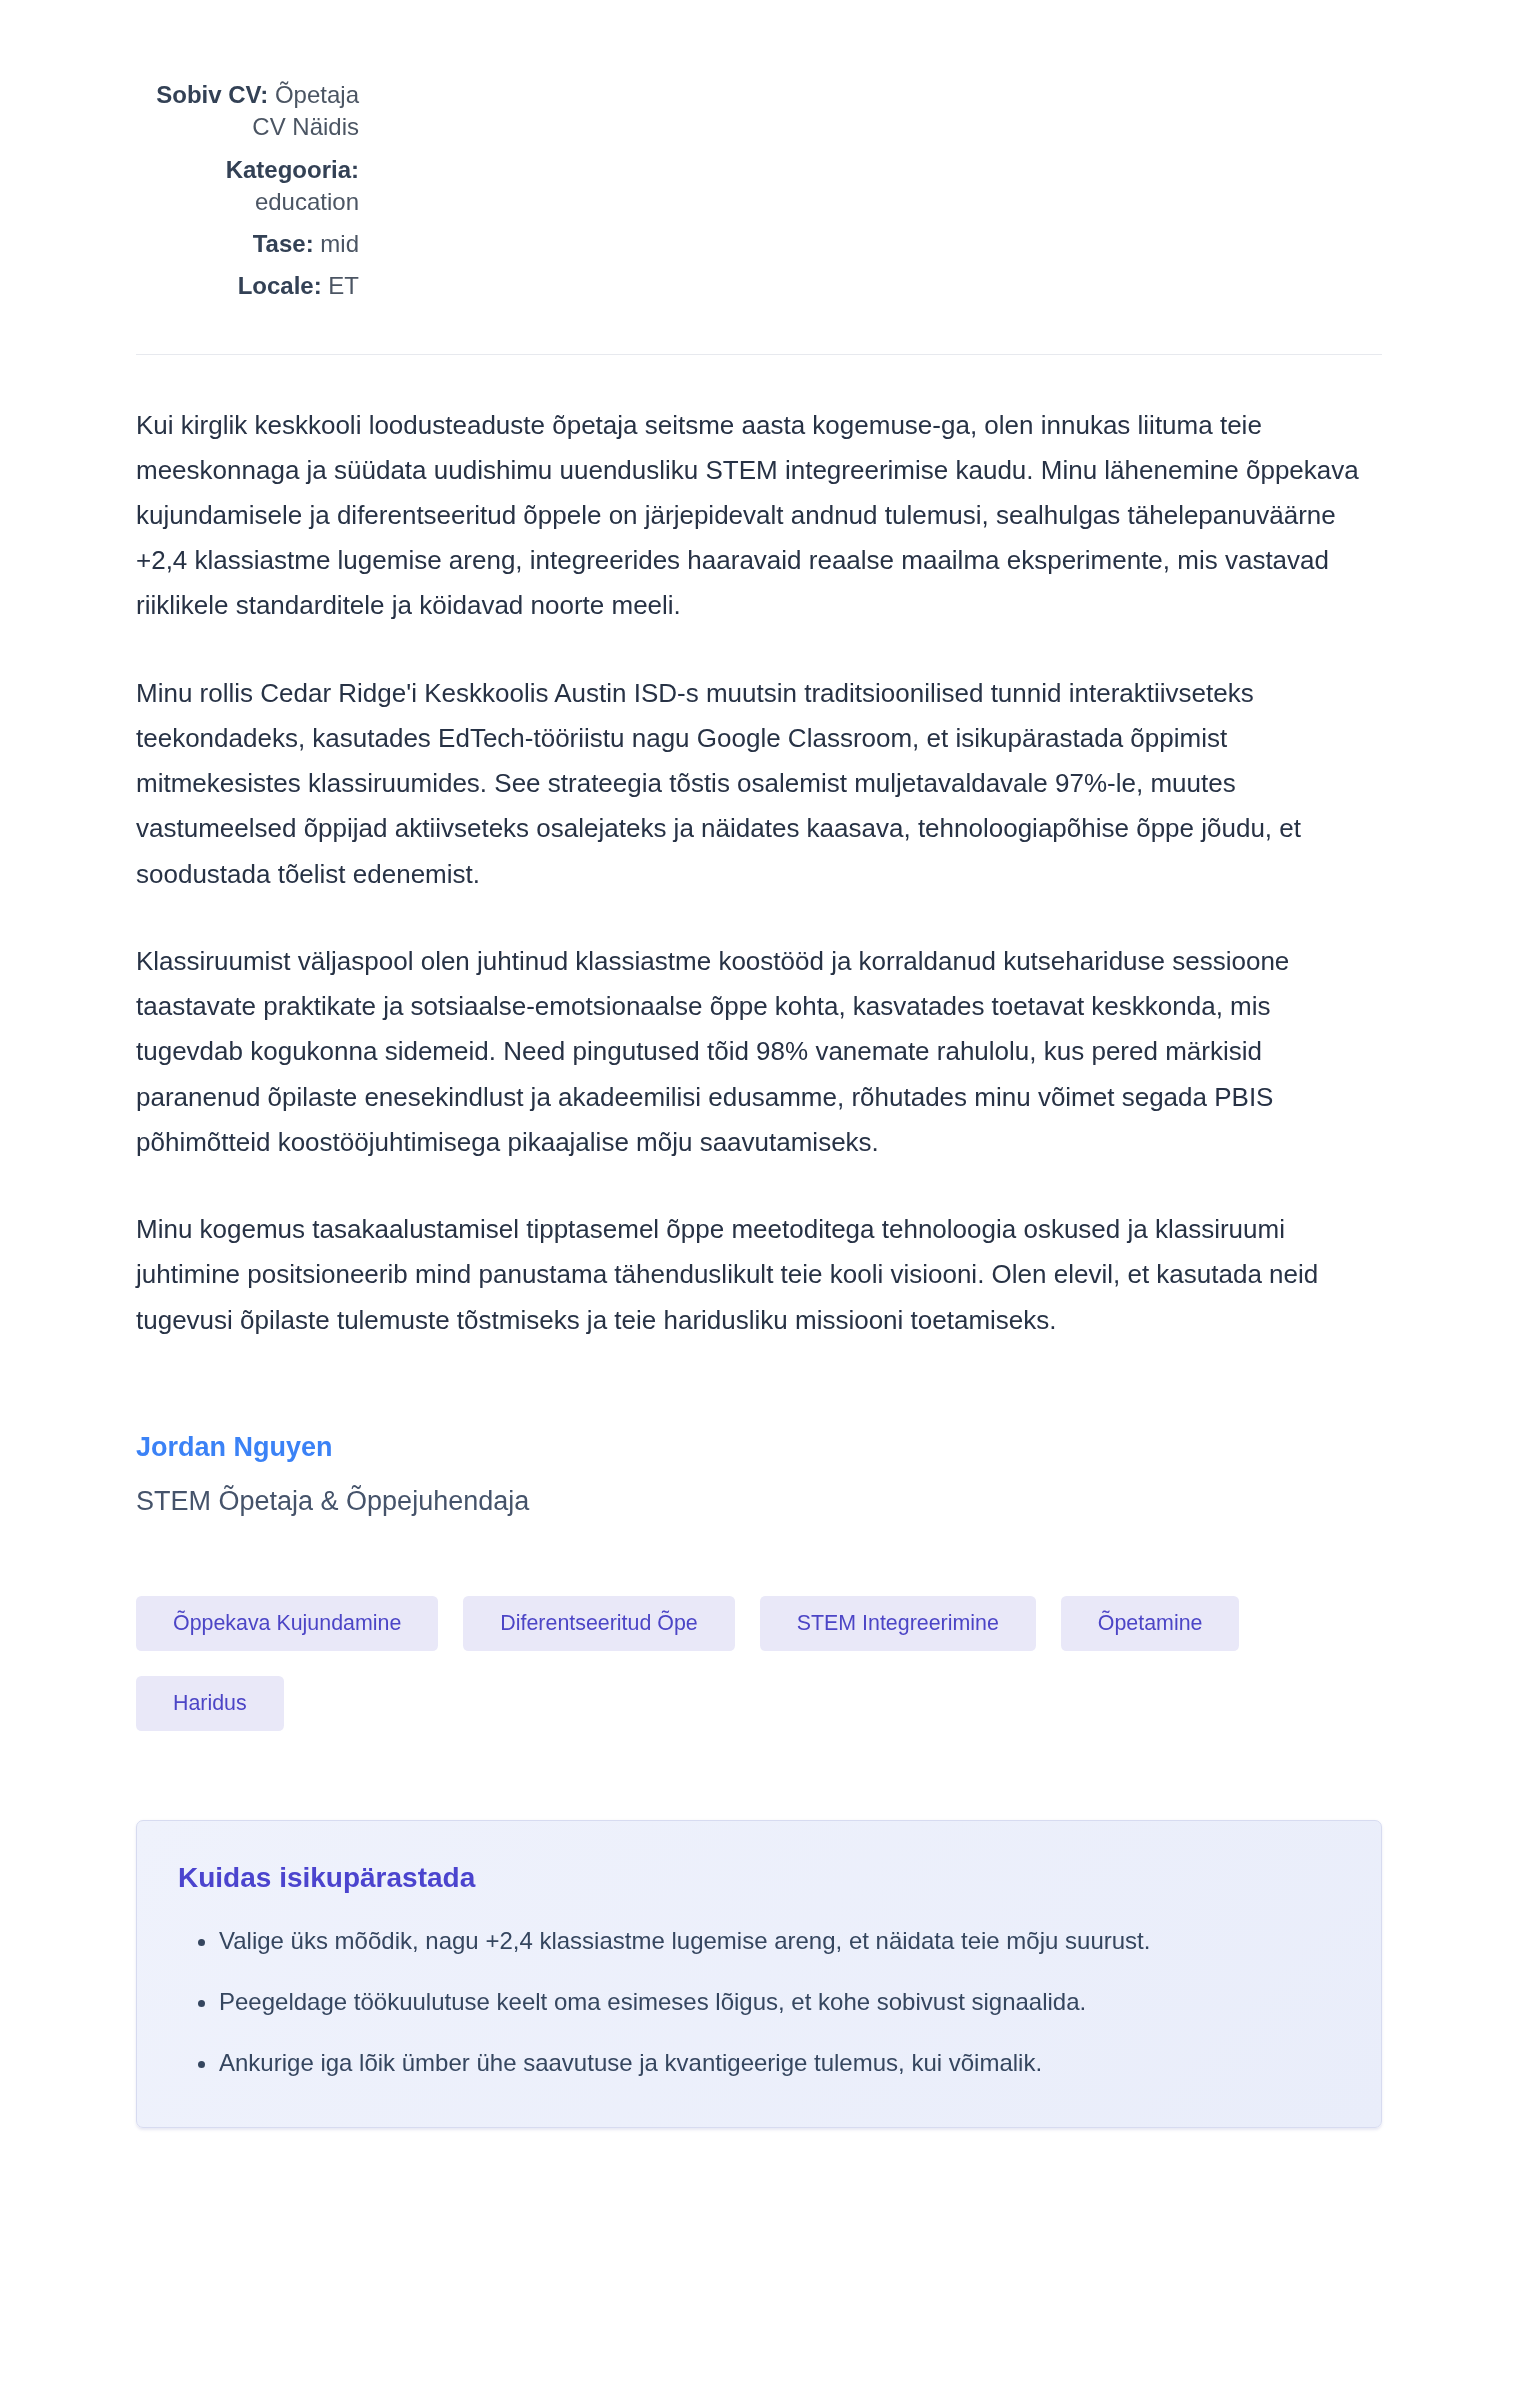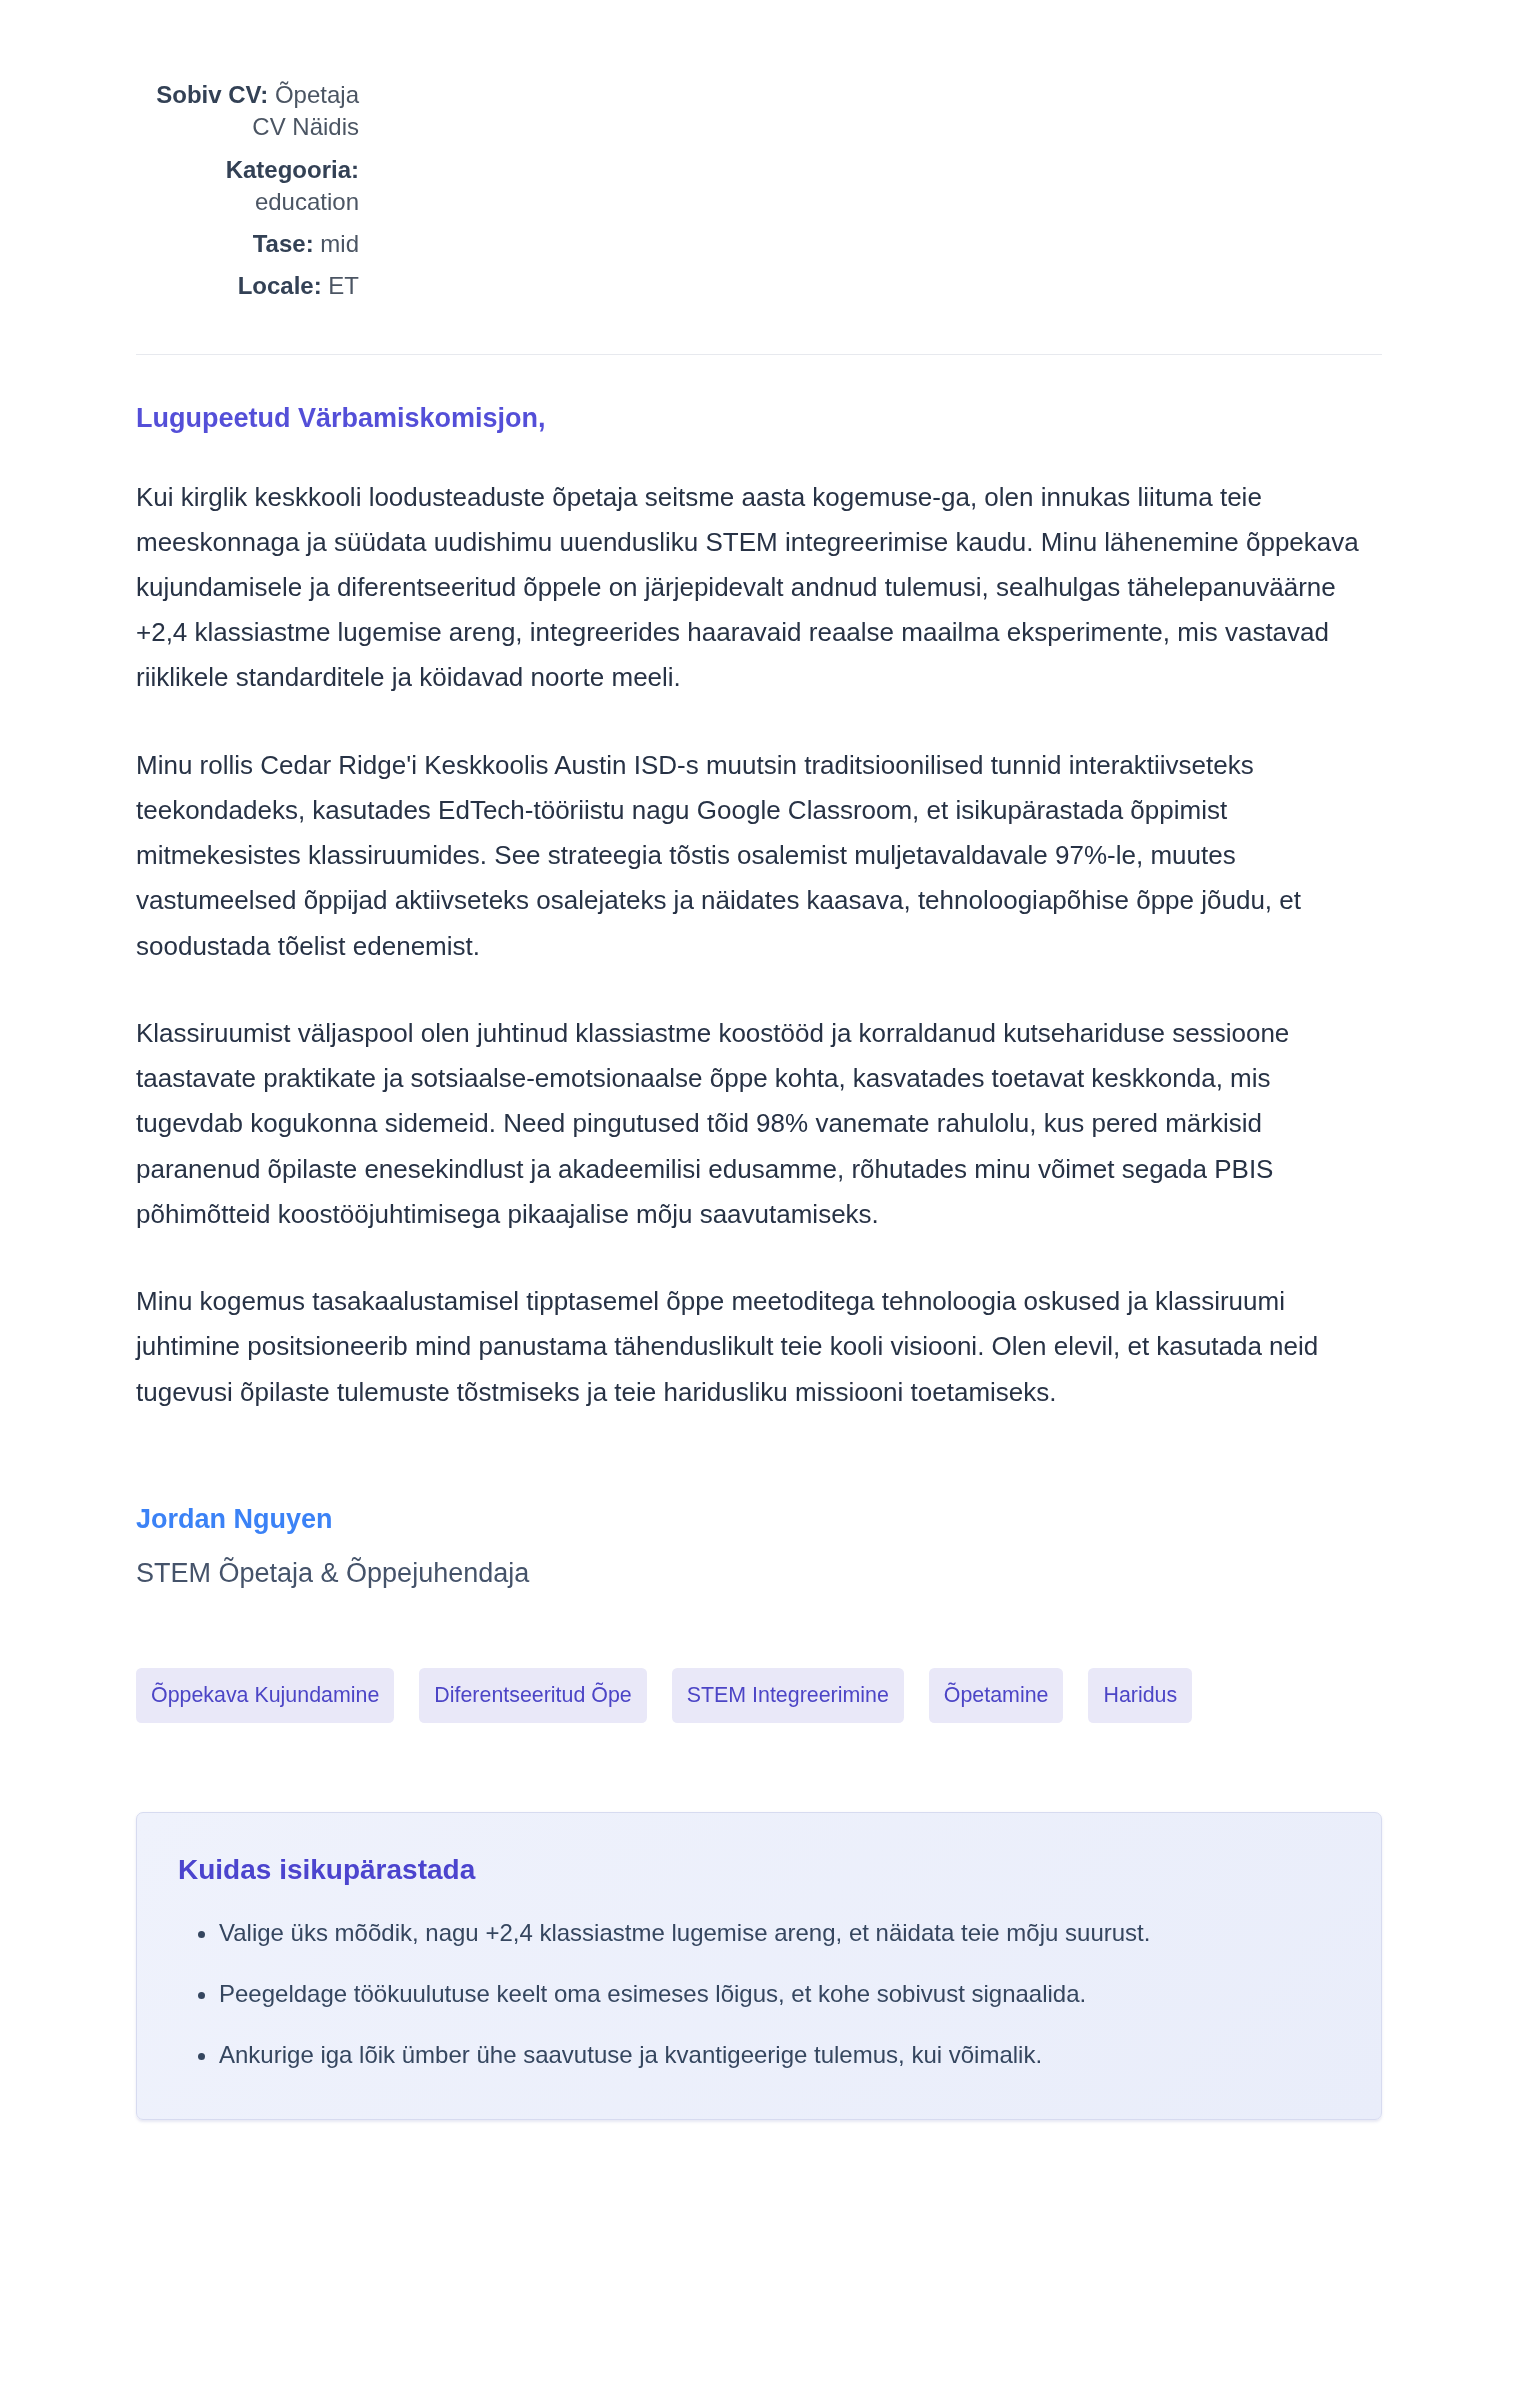--- a/index.html
+++ b/index.html
@@ -92,21 +92,21 @@
     display:flex;
     flex-wrap:wrap;
     gap:25px;
   }
   .tag{
     display:inline-block;
     background:var(--tag-bg);
     color:var(--tag-text);
     font-size:21.4px;
     font-weight:500;
-    padding:15px 15px;
+    padding:15px 37px;
     border-radius:5.4px;
     white-space:nowrap;
   }
   
   .tips{
     margin-top:89px;
     margin-bottom:86px;
     background:linear-gradient(135deg,#eff2fc 0%,#e9edfa 100%);
     border:0.9px solid #d7dbf0;
     border-radius:7px;
@@ -154,21 +154,20 @@
       <div class="meta-item">
         <span class="meta-label">Locale:</span>
         <span class="meta-value">ET</span>
       </div>
     </aside>
   </header>
 
   <hr class="divider">
 
   <section class="letter">
-    <p class="greeting">Lugupeetud Värbamiskomisjon,</p>
     <p class="para">Kui kirglik keskkooli loodusteaduste õpetaja seitsme aasta kogemuse-ga, olen innukas liituma teie meeskonnaga ja süüdata uudishimu uuendusliku STEM integreerimise kaudu. Minu lähenemine õppekava kujundamisele ja diferentseeritud õppele on järjepidevalt andnud tulemusi, sealhulgas tähelepanuväärne +2,4 klassiastme lugemise areng, integreerides haaravaid reaalse maailma eksperimente, mis vastavad riiklikele standarditele ja köidavad noorte meeli.</p>
     <p class="para">Minu rollis Cedar Ridge'i Keskkoolis Austin ISD-s muutsin traditsioonilised tunnid interaktiivseteks teekondadeks, kasutades EdTech-tööriistu nagu Google Classroom, et isikupärastada õppimist mitmekesistes klassiruumides. See strateegia tõstis osalemist muljetavaldavale 97%-le, muutes vastumeelsed õppijad aktiivseteks osalejateks ja näidates kaasava, tehnoloogiapõhise õppe jõudu, et soodustada tõelist edenemist.</p>
     <p class="para">Klassiruumist väljaspool olen juhtinud klassiastme koostööd ja korraldanud kutsehariduse sessioone taastavate praktikate ja sotsiaalse-emotsionaalse õppe kohta, kasvatades toetavat keskkonda, mis tugevdab kogukonna sidemeid. Need pingutused tõid 98% vanemate rahulolu, kus pered märkisid paranenud õpilaste enesekindlust ja akadeemilisi edusamme, rõhutades minu võimet segada PBIS põhimõtteid koostööjuhtimisega pikaajalise mõju saavutamiseks.</p>
     <p class="para">Minu kogemus tasakaalustamisel tipptasemel õppe meetoditega tehnoloogia oskused ja klassiruumi juhtimine positsioneerib mind panustama tähenduslikult teie kooli visiooni. Olen elevil, et kasutada neid tugevusi õpilaste tulemuste tõstmiseks ja teie haridusliku missiooni toetamiseks.</p>
 
     <div class="signature">
       <p class="sig-name">Jordan Nguyen</p>
       <p class="sig-role">STEM Õpetaja &amp; Õppejuhendaja</p>
     </div>
   </section>

